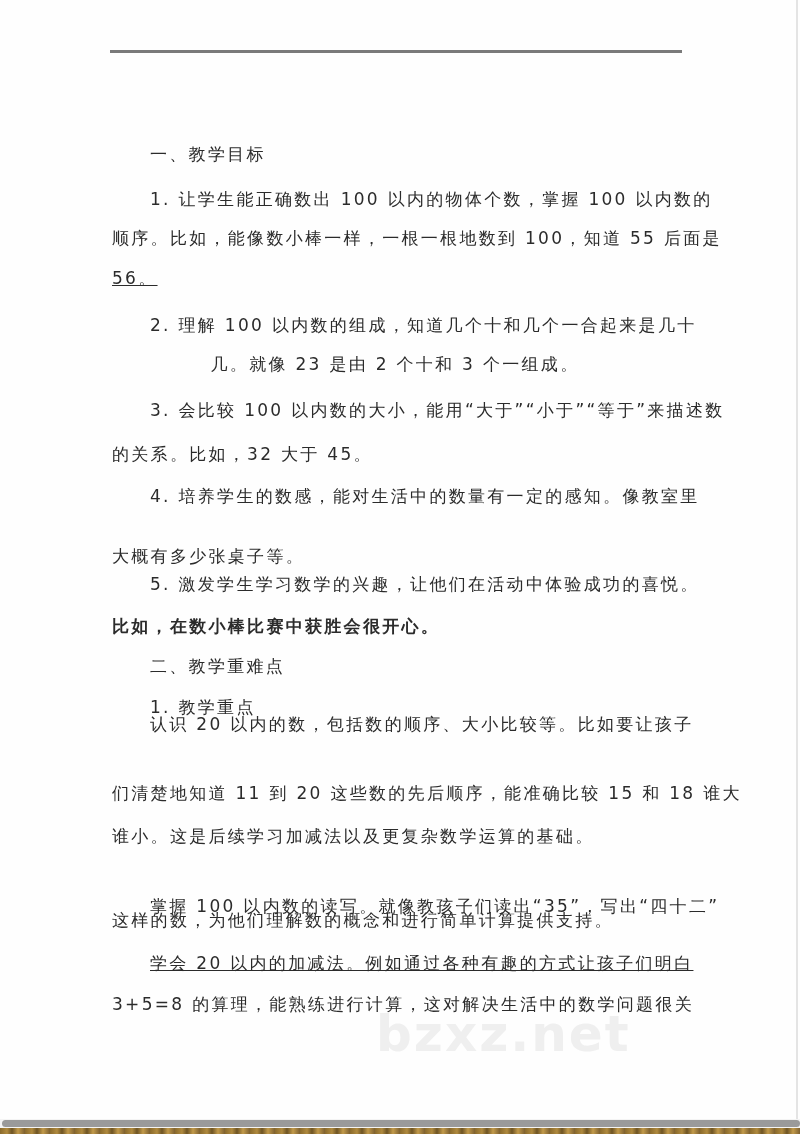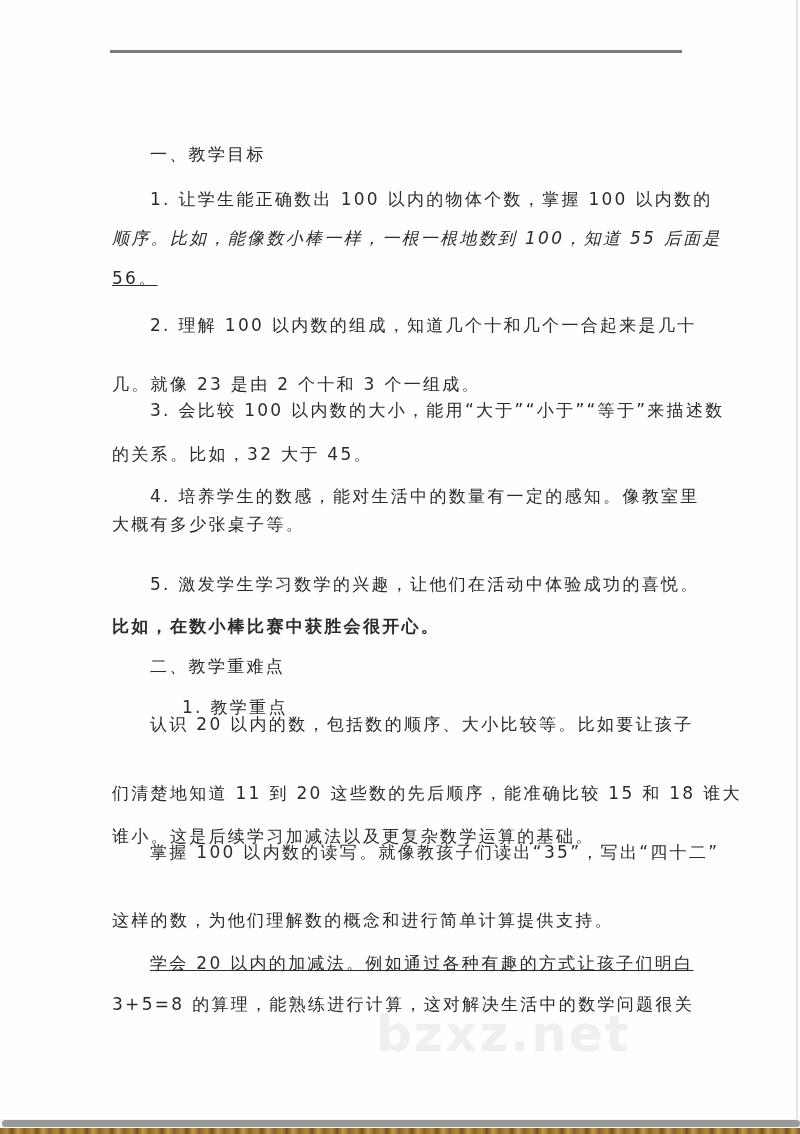--- a/index.html
+++ b/index.html
@@ -106,36 +106,36 @@
 
 <div class="page">
   <div class="right-border"></div>
   <div class="watermark">bzxz.net</div>
 
   <div class="content">
     <div class="top-rule"></div>
     <div id="lines">
         <div class="line indent" style="top: 142px;">一、教学目标</div>
         <div class="line indent justify" style="top: 187px;">1. 让学生能正确数出 100 以内的物体个数，掌握 100 以内数的</div>
-        <div class="line justify" style="top: 226px; font-style: italic;">顺序。比如，能像数小棒一样，一根一根地数到 100，知道 55 后面是</div>
+        <div class="line justify" style="top: 226px;">顺序。比如，能像数小棒一样，一根一根地数到 100，知道 55 后面是</div>
         <div class="line" style="top: 266px; text-decoration: underline;">56。</div>
         <div class="line indent justify" style="top: 313px;">2. 理解 100 以内数的组成，知道几个十和几个一合起来是几十</div>
-        <div class="line" style="top: 372px;">几。就像 23 是由 2 个十和 3 个一组成。</div>
+        <div class="line" style="top: 352px; text-align: center;">几。就像 23 是由 2 个十和 3 个一组成。</div>
         <div class="line indent justify" style="top: 398px;">3. 会比较 100 以内数的大小，能用“大于”“小于”“等于”来描述数</div>
         <div class="line" style="top: 442px;">的关系。比如，32 大于 45。</div>
         <div class="line indent justify" style="top: 484px;">4. 培养学生的数感，能对生活中的数量有一定的感知。像教室里</div>
-        <div class="line" style="top: 512px;">大概有多少张桌子等。</div>
+        <div class="line" style="top: 544px;">大概有多少张桌子等。</div>
         <div class="line indent justify" style="top: 572px;">5. 激发学生学习数学的兴趣，让他们在活动中体验成功的喜悦。</div>
         <div class="line" style="top: 614px; font-weight: bold;">比如，在数小棒比赛中获胜会很开心。</div>
         <div class="line indent" style="top: 654px;">二、教学重难点</div>
-        <div class="line indent" style="top: 695px; margin-left: 32px;">1. 教学重点</div>
+        <div class="line indent" style="top: 695px;">1. 教学重点</div>
         <div class="line indent justify" style="top: 712px;">认识 20 以内的数，包括数的顺序、大小比较等。比如要让孩子</div>
         <div class="line justify" style="top: 781px;">们清楚地知道 11 到 20 这些数的先后顺序，能准确比较 15 和 18 谁大</div>
         <div class="line" style="top: 824px;">谁小。这是后续学习加减法以及更复杂数学运算的基础。</div>
-        <div class="line indent justify" style="top: 840px;">掌握 100 以内数的读写。就像教孩子们读出“35”，写出“四十二”</div>
+        <div class="line indent justify" style="top: 894px;">掌握 100 以内数的读写。就像教孩子们读出“35”，写出“四十二”</div>
         <div class="line" style="top: 908px;">这样的数，为他们理解数的概念和进行简单计算提供支持。</div>
         <div class="line indent justify" style="top: 951px; text-decoration: underline;">学会 20 以内的加减法。例如通过各种有趣的方式让孩子们明白</div>
         <div class="line justify" style="top: 992px;">3+5=8 的算理，能熟练进行计算，这对解决生活中的数学问题很关</div>
       </div>
   </div>
 
   <div class="hscroll-track"></div>
   <div class="hscroll-thumb"></div>
   <div class="bottom-strip"></div>
 </div>

